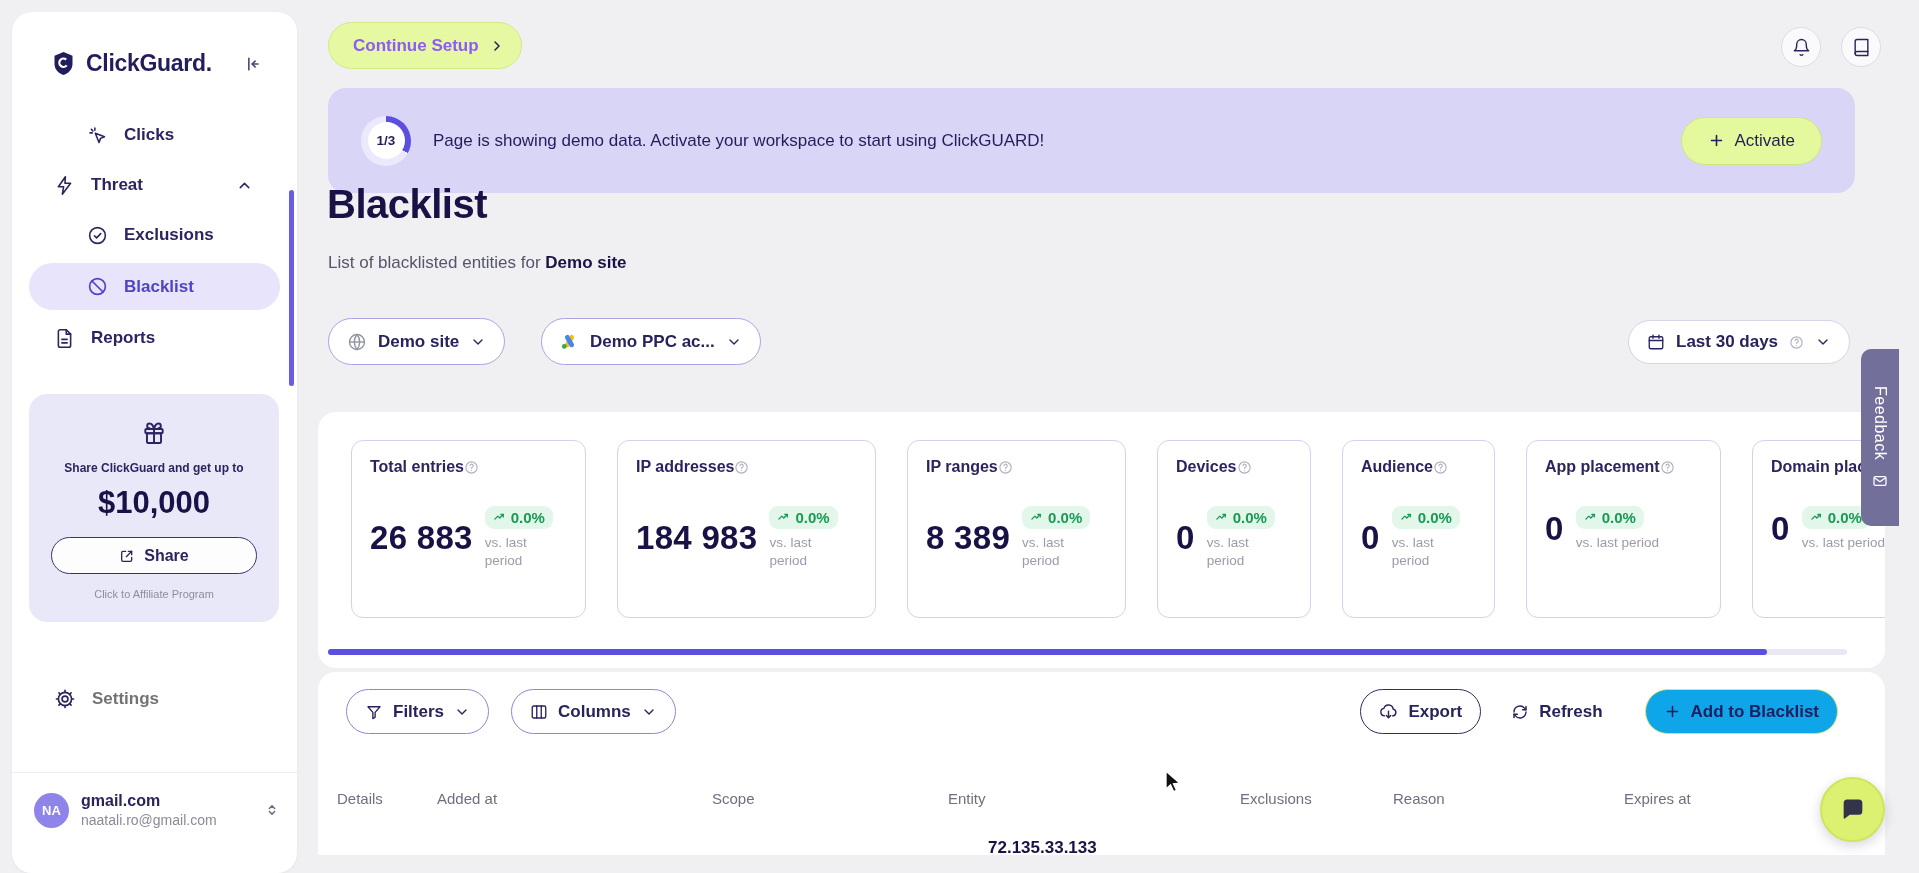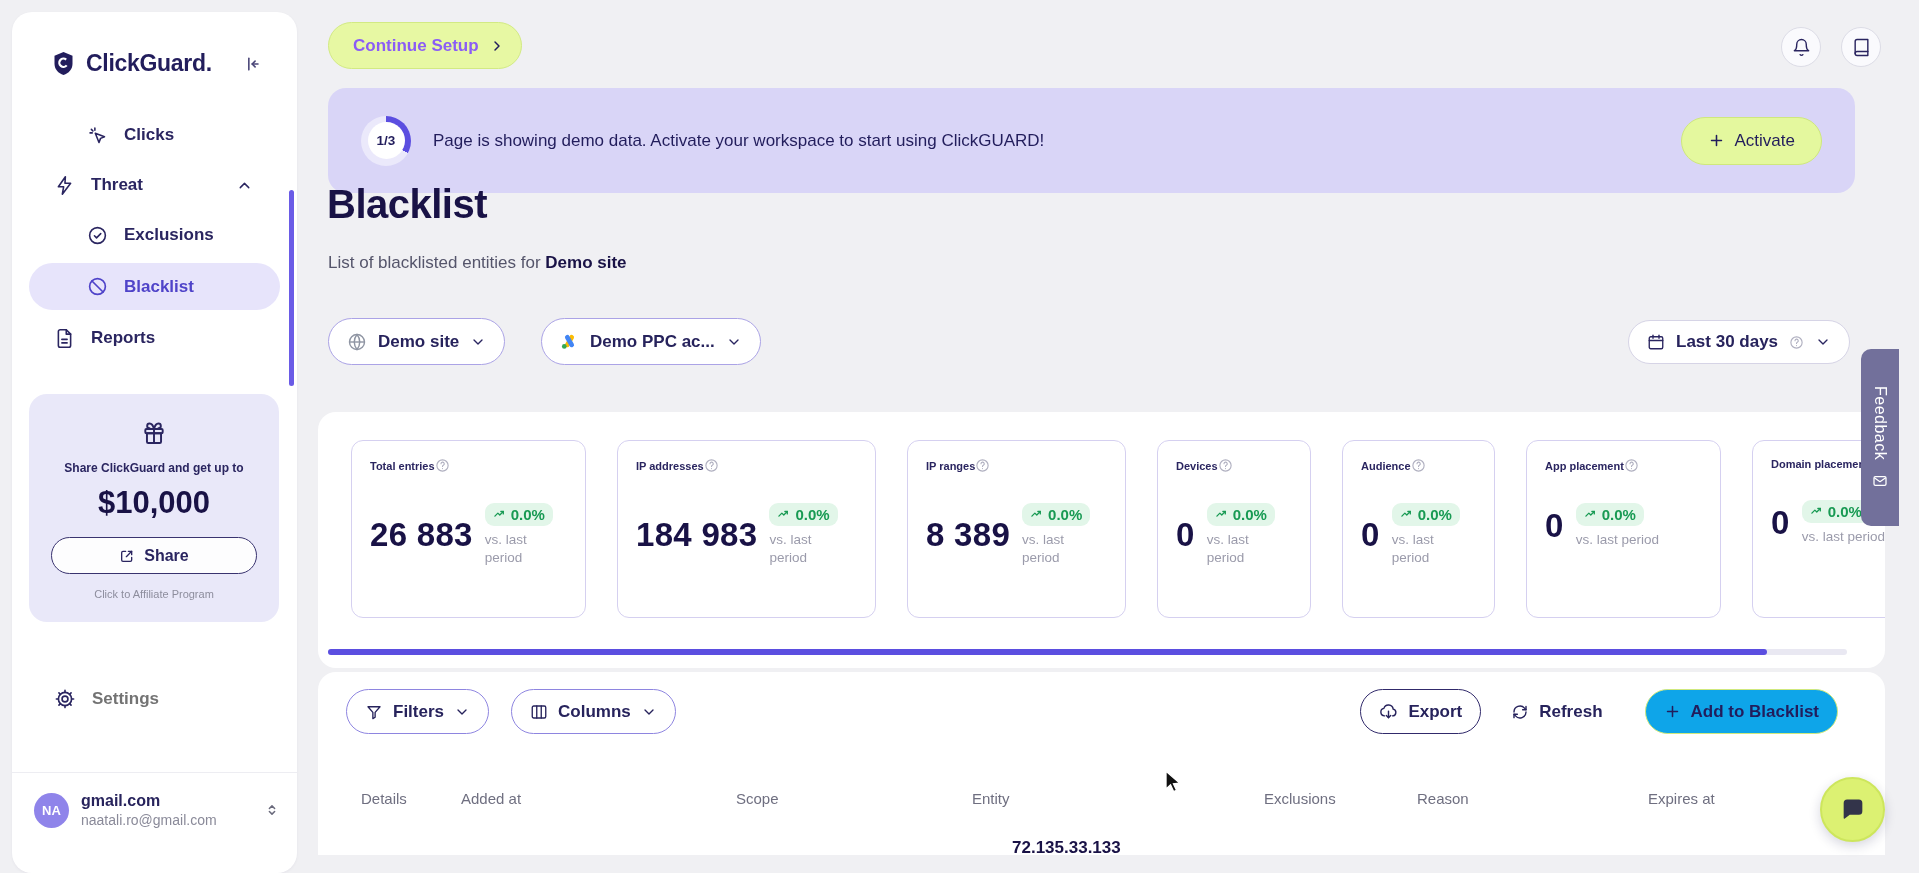--- a/index.html
+++ b/index.html
@@ -50,39 +50,39 @@
   .subtitle b{color:#191246}
   .pill{position:absolute;height:47px;border-radius:26px;background:#fff;border:1.5px solid #aba3e6;display:flex;align-items:center;gap:11px;padding:0 18px;font-size:17px;font-weight:600;color:#27235c;cursor:pointer}
   .pill-site{left:328px;top:318px}
   .pill-ppc{left:541px;top:318px}
   .pill-date{left:1628px;top:320px;border-color:#d6d4e6;height:44px}
 
   
   .cards-panel{position:absolute;left:318px;top:412px;width:1567px;height:256px;background:#fff;border-radius:18px;overflow:hidden}
   .cards-row{display:flex;gap:31px;padding:28px 0 0 33px}
   .card{flex:none;height:178px;border:1px solid #d5d0f0;border-radius:12px;padding:17px 18px;overflow:hidden}
-  .card-label{display:flex;align-items:center;font-size:11px;font-weight:600;color:#2a2560;white-space:nowrap}
+  .card-label{display:flex;align-items:center;font-size:16px;font-weight:600;color:#2a2560;white-space:nowrap}
   .card-bottom{margin-top:30px;display:flex;align-items:center;gap:12px}
   .card-value{font-size:33px;font-weight:700;color:#191246;letter-spacing:.3px;white-space:nowrap}
   .trend-col{display:flex;flex-direction:column;gap:5px}
   .badge{background:#e2f6e9;color:#189a53;border-radius:9px;padding:3px 8px;font-size:15px;font-weight:700;display:inline-flex;align-items:center;gap:5px;width:max-content}
   .vs{font-size:13.5px;color:#9b9bab;line-height:1.3;max-width:62px}
   .vs.wide{max-width:none;white-space:nowrap}
   .hscroll{position:absolute;left:328px;top:649px;width:1519px;height:6px;background:#e9e8f2;border-radius:3px}
   .hscroll-thumb{position:absolute;left:0;top:0;height:6px;width:1439px;background:#5b4ee0;border-radius:3px;cursor:pointer}
 
   
   .table-panel{position:absolute;left:318px;top:672px;width:1567px;height:183px;background:#fff;border-radius:18px 18px 0 0;overflow:hidden}
   .tbar{display:flex;align-items:center;padding:17px 47px 0 28px}
   .obtn{height:45px;border-radius:24px;border:1.5px solid #8e85e0;background:#fff;display:flex;align-items:center;gap:10px;padding:0 18px;font-size:17px;font-weight:600;color:#27235c;cursor:pointer}
   .btn-columns{margin-left:22px}
   .btn-export{margin-left:auto;border-color:#312a6b}
   .btn-refresh{border:none;margin-left:24px;padding:0 6px}
   .btn-add{margin-left:36px;border:1px solid #cfe87d;background:#0ea5e9;font-weight:700;color:#221d5c}
-  .thead,.trow{display:grid;grid-template-columns:100px 275px 236px 292px 153px 231px 1fr;padding-left:43px}
+  .thead,.trow{display:grid;grid-template-columns:100px 275px 236px 292px 153px 231px 1fr;padding-left:19px}
   .thead{margin-top:56px;font-size:15px;color:#6f6f80}
   .trow{margin-top:31px;font-size:17px;font-weight:700;color:#191246}
   .trow .entity-cell{padding-left:40px}
 
   
   .feedback-tab{position:absolute;left:1861px;top:349px;width:38px;height:177px;background:#72709b;border-radius:10px 0 0 10px;display:flex;flex-direction:column;align-items:center;justify-content:center;gap:12px;cursor:pointer}
   .feedback-label{writing-mode:vertical-rl;color:#fff;font-size:16px;letter-spacing:.5px}
   .chat-btn{position:absolute;left:1820px;top:777px;width:65px;height:65px;border-radius:50%;background:#dcf172;border:2px solid #cde65c;display:grid;place-items:center;box-shadow:0 4px 12px rgba(30,27,75,.18);cursor:pointer}
   .cursor{position:absolute;left:1163px;top:770px;pointer-events:none}
 </style>

